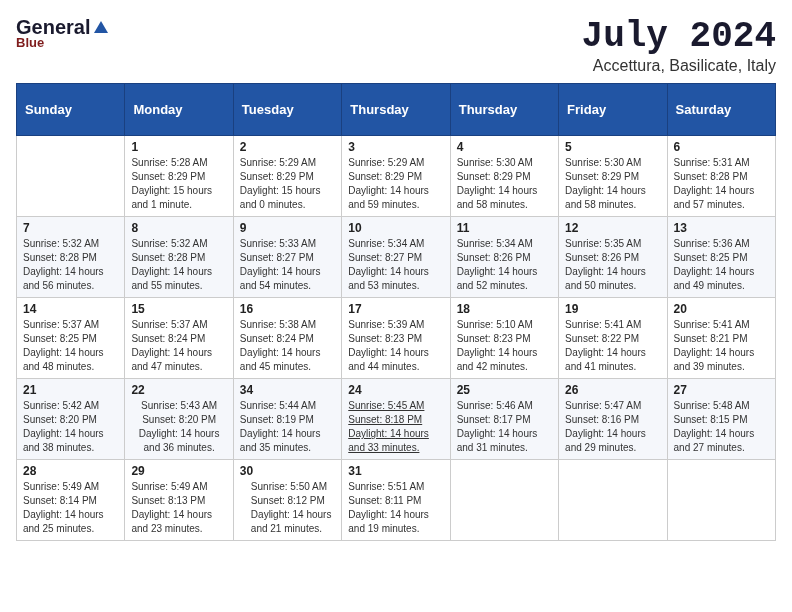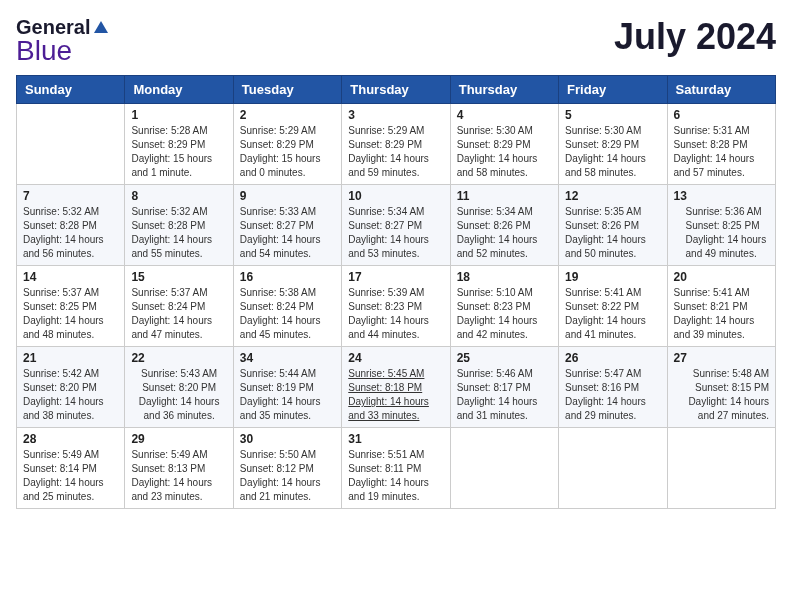--- a/index.html
+++ b/index.html
@@ -25,35 +25,36 @@
       display: flex;
       align-items: center;
     }
     .title-area {
       text-align: right;
     }
     .month-title {
       font-size: 36px;
       font-weight: bold;
       color: #1a1a2e;
+      font-family: Liberation Mono, monospace;
     }
     .location-title {
       font-size: 16px;
       color: #333;
     }
     table {
       width: 100%;
       border-collapse: collapse;
       margin-top: 8px;
     }
     th {
       background-color: #2255a4;
       color: #fff;
       text-align: left;
-      padding: 6px 8px;
+      padding: 18px 8px;
       font-size: 13px;
       font-weight: bold;
       border: 1px solid #1a4080;
     }
     td {
       border: 1px solid #ccc;
       vertical-align: top;
       padding: 4px 6px;
       font-size: 10.5px;
       color: #222;
@@ -85,24 +86,25 @@
 <body>
 
 <div class="header-top">
   <div class="logo">
     <div class="logo-line">
       <span style="font-size:20px;font-weight:bold;color:#1a1a2e;">General</span>
       <svg width="18" height="18" viewBox="0 0 18 18" style="margin-left:2px;">
         <polygon points="9,2 16,14 2,14" fill="#2255a4"></polygon>
       </svg>
     </div>
-    <span style="font-size:28px;font-weight:normal;color:#4c1d95;margin-top:-4px;">Blue</span>
+    <span style="font-size:13px;font-weight:bold;color:#7f1d1d;margin-top:-4px;">Blue</span>
   </div>
   <div class="title-area">
     <div class="month-title">July 2024</div>
+    <div class="location-title">Accettura, Basilicate, Italy</div>
   </div>
 </div>
 
 <table>
   <thead>
     <tr id="weekday-header">
         <th>Sunday</th>
         <th>Monday</th>
         <th>Tuesday</th>
         <th>Thursday</th>
@@ -195,21 +197,21 @@
         </td>
         <td>
           <span class="day-num">12</span>
           <div class="day-info" style="white-space: pre-line;">Sunrise: 5:35 AM
 Sunset: 8:26 PM
 Daylight: 14 hours
 and 50 minutes.</div>
         </td>
         <td>
           <span class="day-num">13</span>
-          <div class="day-info" style="white-space: pre-line; margin-left: 12px;">Sunrise: 5:36 AM
+          <div class="day-info" style="white-space: pre-line;">Sunrise: 5:36 AM
 Sunset: 8:25 PM
 Daylight: 14 hours
 and 49 minutes.</div>
         </td>
       </tr>
       <tr>
         <td>
           <span class="day-num">14</span>
           <div class="day-info" style="white-space: pre-line;">Sunrise: 5:37 AM
 Sunset: 8:25 PM
@@ -297,21 +299,21 @@
         </td>
         <td>
           <span class="day-num">26</span>
           <div class="day-info" style="white-space: pre-line;">Sunrise: 5:47 AM
 Sunset: 8:16 PM
 Daylight: 14 hours
 and 29 minutes.</div>
         </td>
         <td>
           <span class="day-num">27</span>
-          <div class="day-info" style="white-space: pre-line; text-align: right;">Sunrise: 5:48 AM
+          <div class="day-info" style="white-space: pre-line;">Sunrise: 5:48 AM
 Sunset: 8:15 PM
 Daylight: 14 hours
 and 27 minutes.</div>
         </td>
       </tr>
       <tr>
         <td>
           <span class="day-num">28</span>
           <div class="day-info" style="white-space: pre-line;">Sunrise: 5:49 AM
 Sunset: 8:14 PM
@@ -320,21 +322,21 @@
         </td>
         <td>
           <span class="day-num">29</span>
           <div class="day-info" style="white-space: pre-line;">Sunrise: 5:49 AM
 Sunset: 8:13 PM
 Daylight: 14 hours
 and 23 minutes.</div>
         </td>
         <td>
           <span class="day-num">30</span>
-          <div class="day-info" style="white-space: pre-line;">Sunrise: 5:50 AM
+          <div class="day-info" style="white-space: pre-line; margin-left: 11px;">Sunrise: 5:50 AM
 Sunset: 8:12 PM
 Daylight: 14 hours
 and 21 minutes.</div>
         </td>
         <td>
           <span class="day-num">31</span>
           <div class="day-info" style="white-space: pre-line;">Sunrise: 5:51 AM
 Sunset: 8:11 PM
 Daylight: 14 hours
 and 19 minutes.</div>

